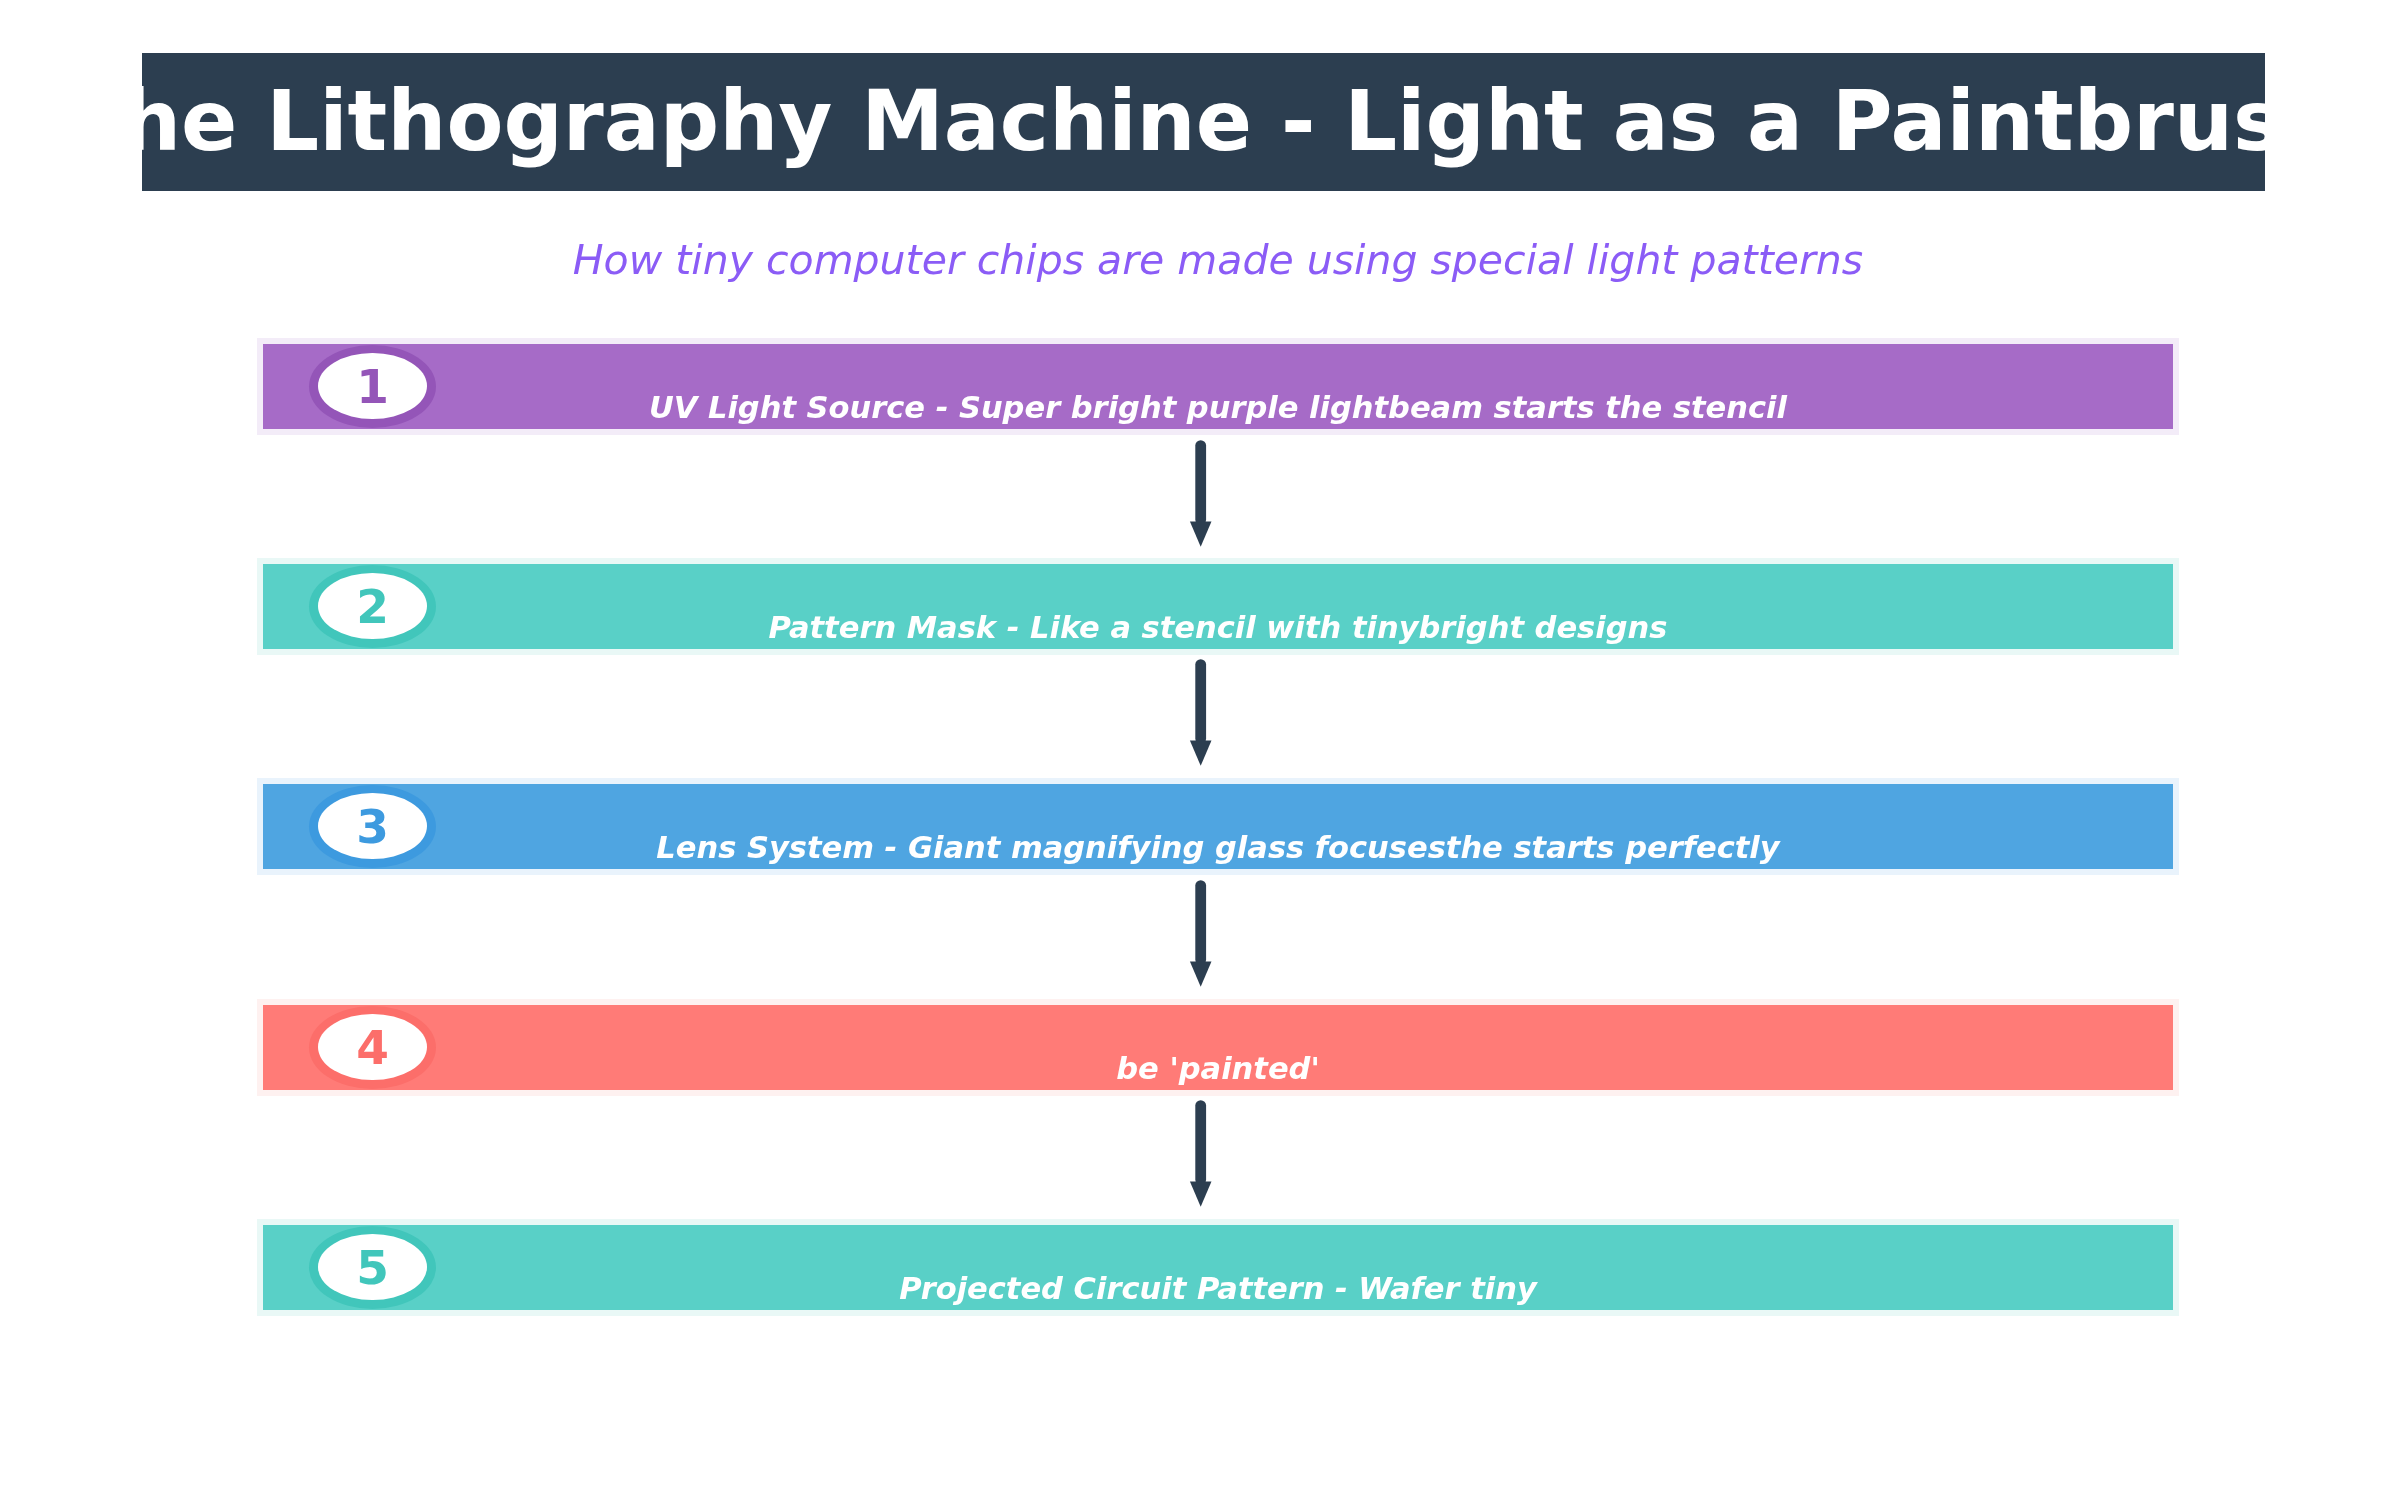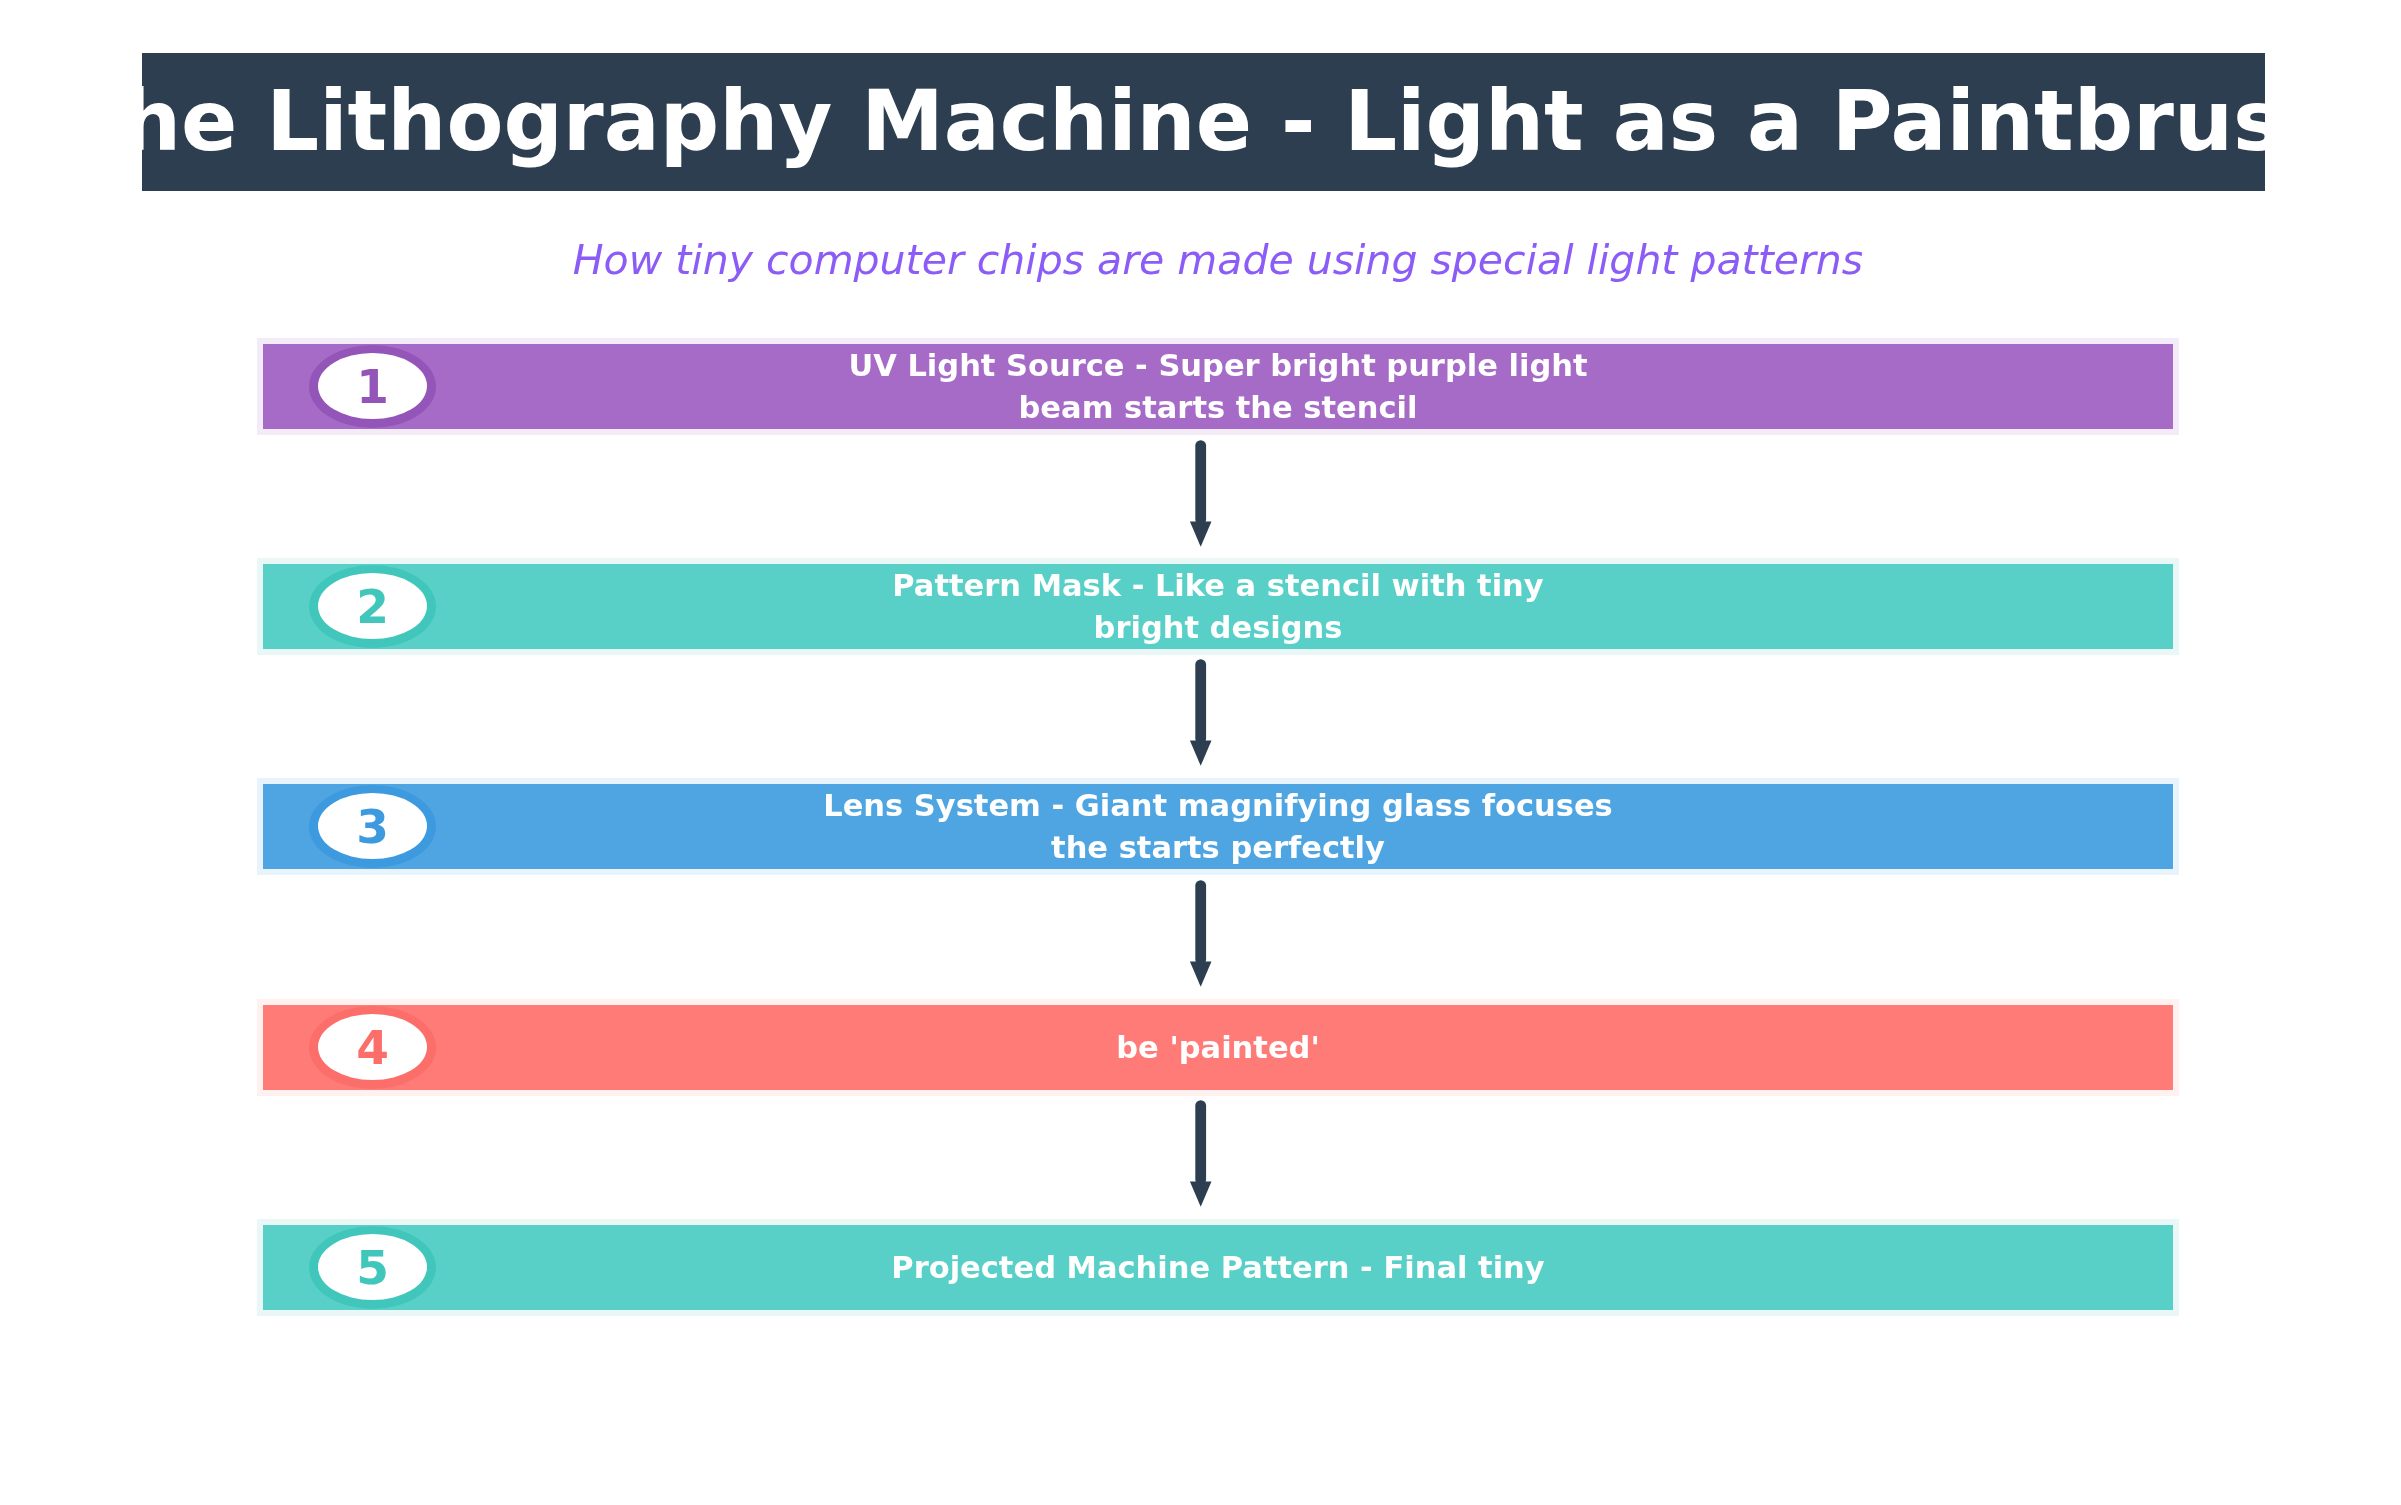--- a/index.html
+++ b/index.html
@@ -38,22 +38,22 @@
   .badge-inner{
     position:absolute;top:8.3px;bottom:8.3px;left:9px;right:9px;
     background:#ffffff;border-radius:50%;
     display:flex;align-items:center;justify-content:center;
   }
   .badge-num{
     font-weight:bold;font-size:47px;color:var(--edge);
   }
   .step-label{
     position:absolute;left:0;right:0;top:0;bottom:0;
-    display:flex;flex-direction:column;align-items:center;justify-content:center;
-    color:#ffffff;font-weight:bold;font-size:30.5px;line-height:42px;text-align:center;
+    display:flex;flex-direction:row;align-items:flex-end;justify-content:center;
+    color:#ffffff;font-weight:bold;font-size:30.5px;line-height:42px;text-align:center;font-style:italic;
   }
   
   .flow-arrow{position:absolute;left:1188px;width:25.4px;height:107px;}
   .flow-arrow[data-arrow="0"]{top:440px;}
   .flow-arrow[data-arrow="1"]{top:659px;}
   .flow-arrow[data-arrow="2"]{top:880px;}
   .flow-arrow[data-arrow="3"]{top:1100px;}
   .flow-arrow svg{display:block;width:25.4px;height:107px;}
 </style>
 </head>
@@ -107,21 +107,21 @@
   </div>
   <div class="badge">
     <div class="badge-inner">
       <span class="badge-num">4</span>
     </div>
   </div>
 </div>
 
 <div class="step" data-step="4" style="--fill: #59D0C7; --edge: #41C6BB; --halo: #E9F8F6;">
   <div class="step-label">
-    <span>Projected Machine Pattern - Final tiny</span>
+    <span>Projected Circuit Pattern - Wafer tiny</span>
   </div>
   <div class="badge">
     <div class="badge-inner">
       <span class="badge-num">5</span>
     </div>
   </div>
 </div>
 
 <div class="flow-arrow" data-arrow="0" style="color: rgb(44, 62, 80);">
   <svg viewBox="0 0 40 168" xmlns="http://www.w3.org/2000/svg">

